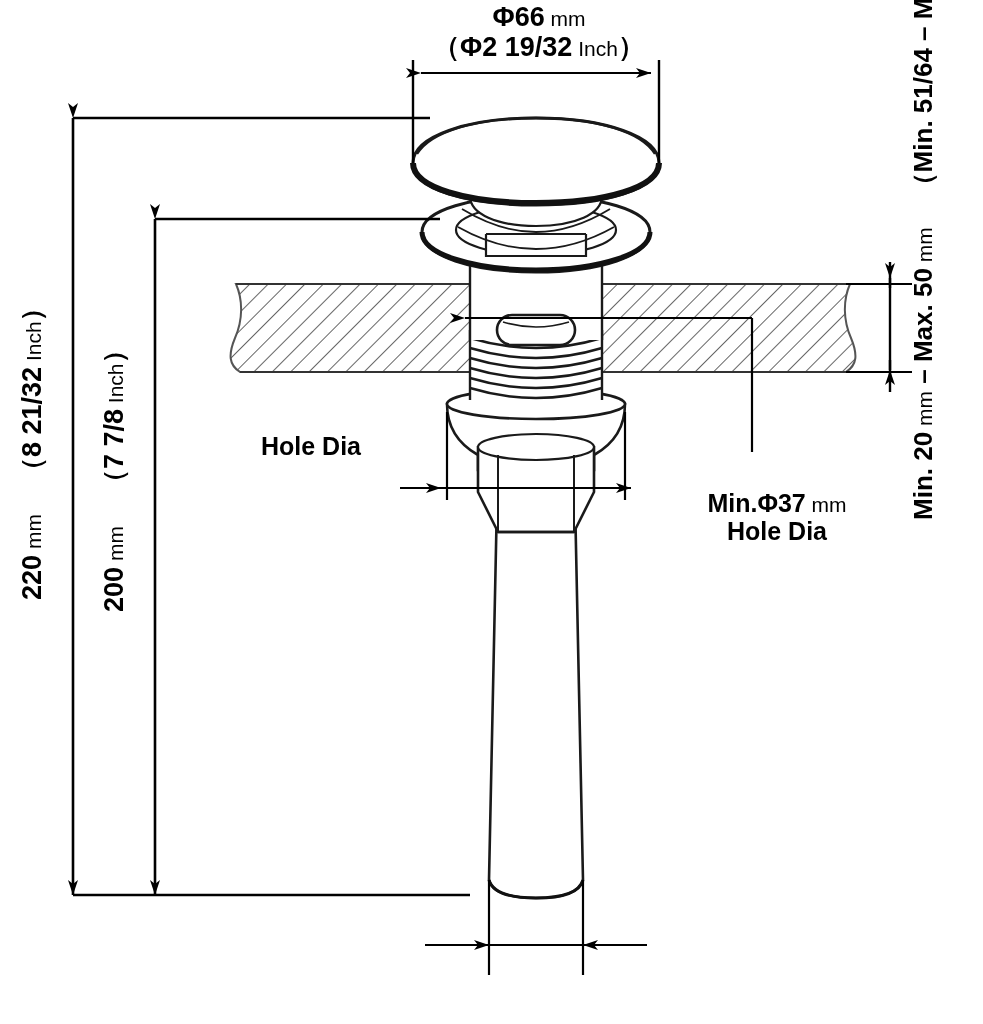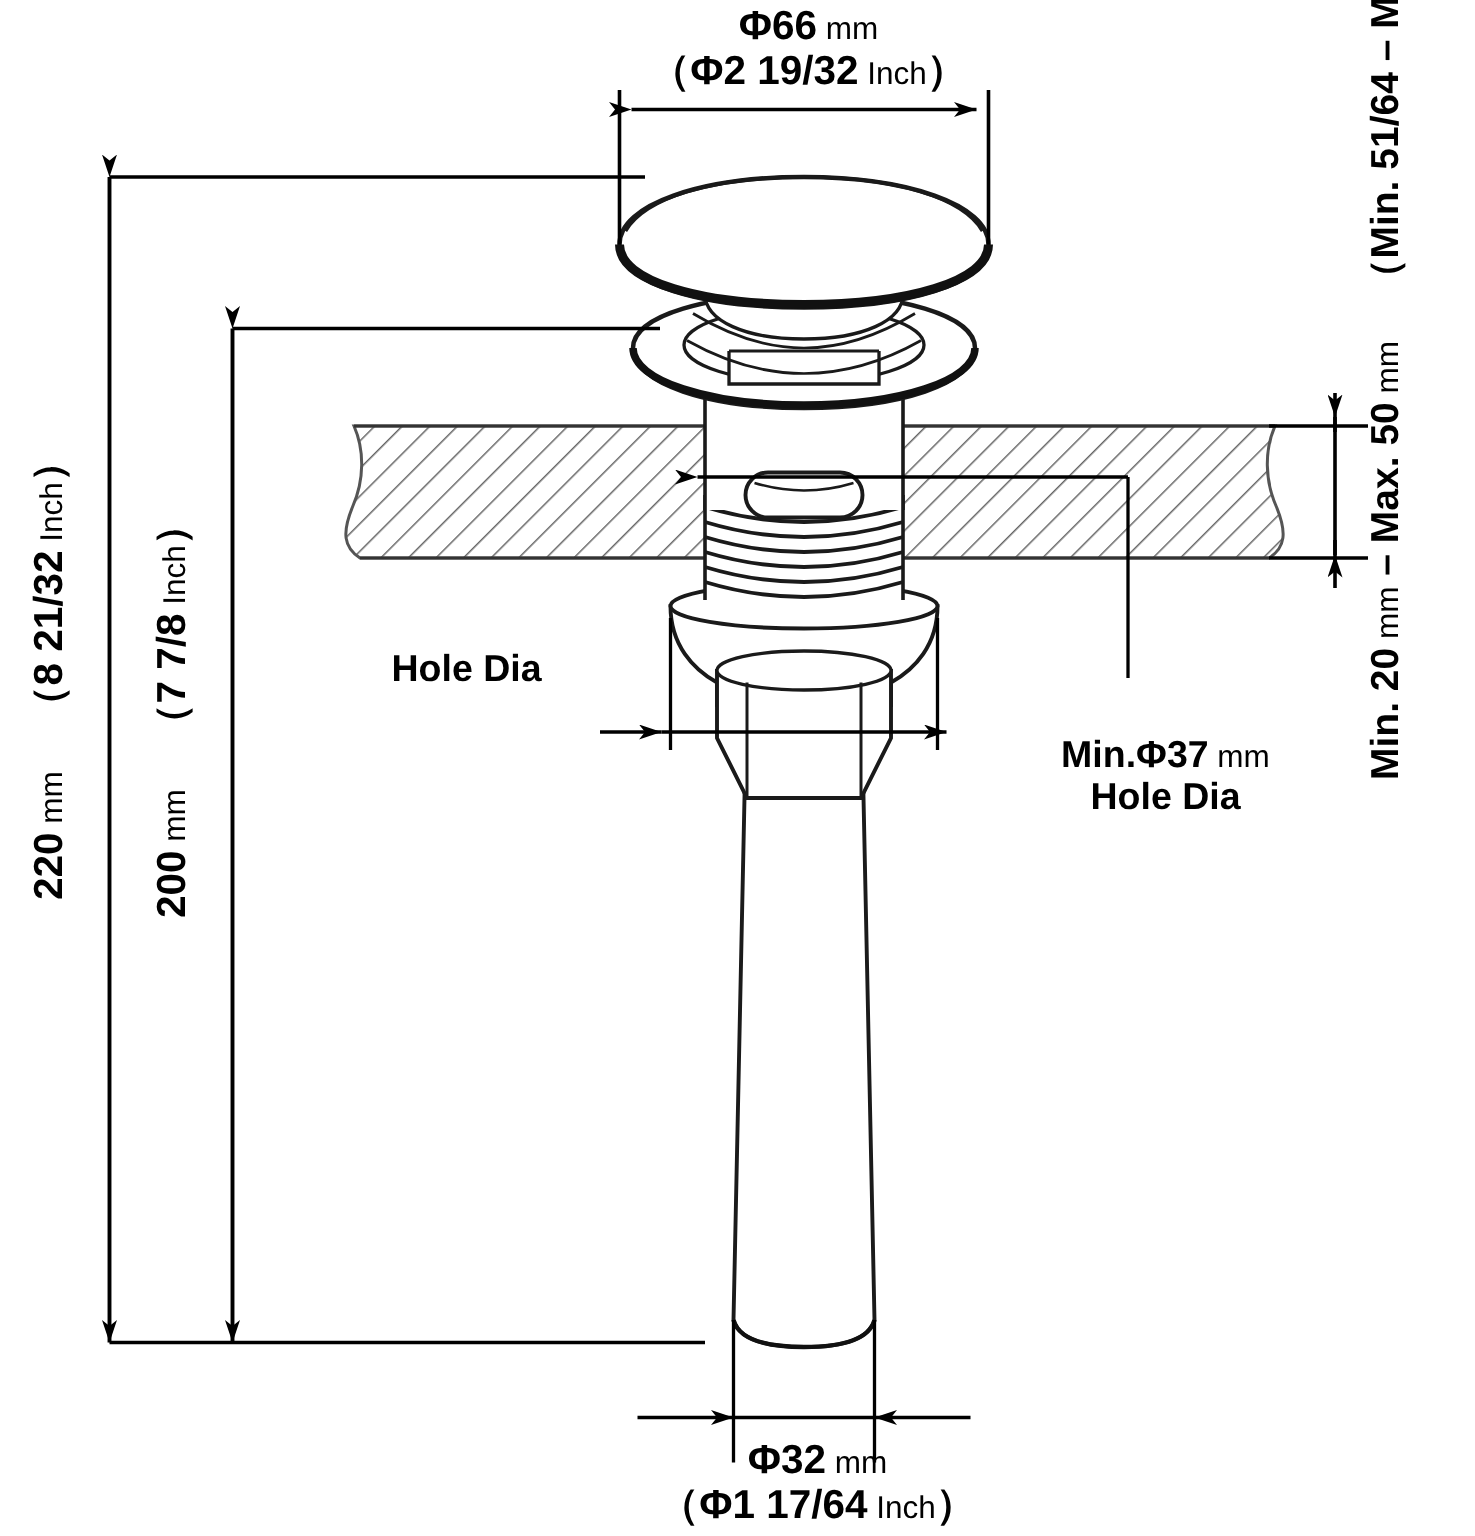--- a/index.html
+++ b/index.html
@@ -231,28 +231,20 @@
 
   <div class="lbl txt-center" id="lbl-top">
     <div class="l1">
       <span>Φ66</span><span class="sm">&nbsp;</span><span class="sm">mm</span>
     </div>
     <div class="l2">
       <span>（</span><span>Φ2  19/32</span><span class="sm">&nbsp;</span><span class="sm">Inch</span><span>）</span>
     </div>
   </div>
 
-  <div class="lbl txt-center" id="lbl-bottom">
-    <div class="l1">
-      <span>Φ32</span><span class="sm">&nbsp;</span><span class="sm">mm</span>
-    </div>
-    <div class="l2">
-      <span>（</span><span>Φ1  17/64</span><span class="sm">&nbsp;</span><span class="sm">Inch</span><span>）</span>
-    </div>
-  </div>
 
   <div class="vert" id="lbl-220">
     <span>220</span><span class="sm">&nbsp;</span><span class="sm">mm</span>
     <span>&nbsp;&nbsp;</span>
     <span>（</span><span>8 21/32</span><span class="sm">&nbsp;</span><span class="sm">Inch</span><span>）</span>
   </div>
 
   <div class="vert" id="lbl-200">
     <span>200</span><span class="sm">&nbsp;</span><span class="sm">mm</span>
     <span>&nbsp;&nbsp;</span>

